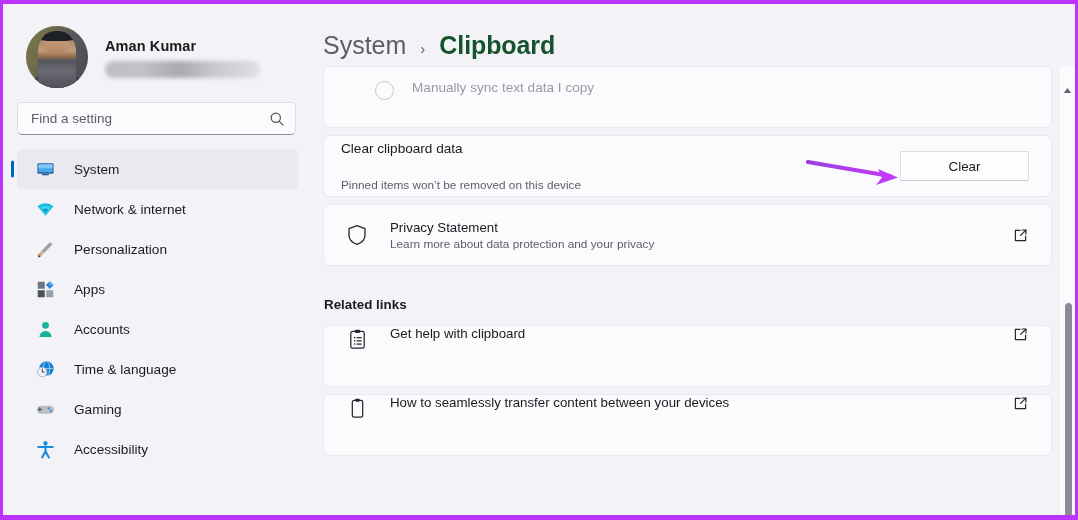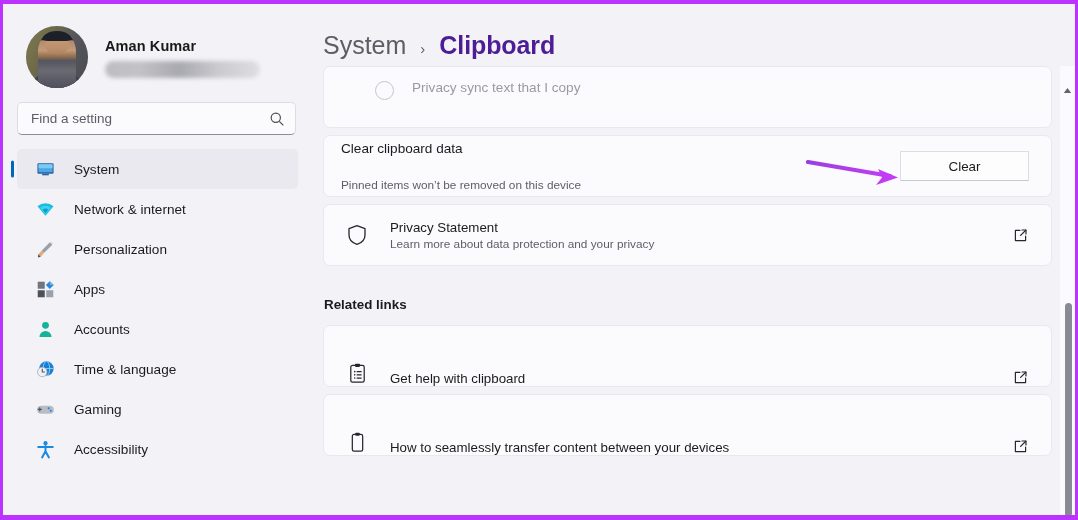--- a/index.html
+++ b/index.html
@@ -171,21 +171,21 @@
     color: #5d5d66;
     font-weight: normal;
   }
   .crumb-sep {
     font-size: 15px;
     color: #5d5d66;
     margin: 0 14px;
   }
   .crumb-current {
     font-size: 25px;
-    color: #4c1d95;
+    color: #14532d;
     font-weight: bold;
     letter-spacing: -.1px;
   }
 
   .cards { padding-right: 23px; }
 
   .card {
     background: #fbfbfd;
     border: 1px solid #e8e8ee;
     border-radius: 7px;
@@ -259,21 +259,21 @@
   .section-head {
     font-size: 13.4px;
     font-weight: bold;
     color: #1b1b1f;
     padding: 24px 0 13px 1px;
   }
 
   .card-related {
     height: 62px;
     display: flex;
-    align-items: flex-end;
+    align-items: flex-start;
     padding: 0 22px 0 20px;
   }
   .related-title {
     flex: 1;
     margin-left: 20px;
     font-size: 13.3px;
     color: #1b1b1f;
   }
 
   
@@ -449,21 +449,21 @@
     <div class="breadcrumb">
       <span class="crumb-root">System</span>
       <span class="crumb-sep">›</span>
       <span class="crumb-current">Clipboard</span>
     </div>
 
     <div class="cards">
 
       <div class="card card-partial">
         <span class="radio-disabled"></span>
-        <span class="radio-label">Privacy sync text that I copy</span>
+        <span class="radio-label">Manually sync text data I copy</span>
       </div>
 
       <div class="card card-clear">
         <div class="clear-texts">
           <div class="clear-title">Clear clipboard data</div>
           <div class="clear-sub">Pinned items won’t be removed on this device</div>
         </div>
         <button class="clear-btn">Clear</button>
       </div>
 

